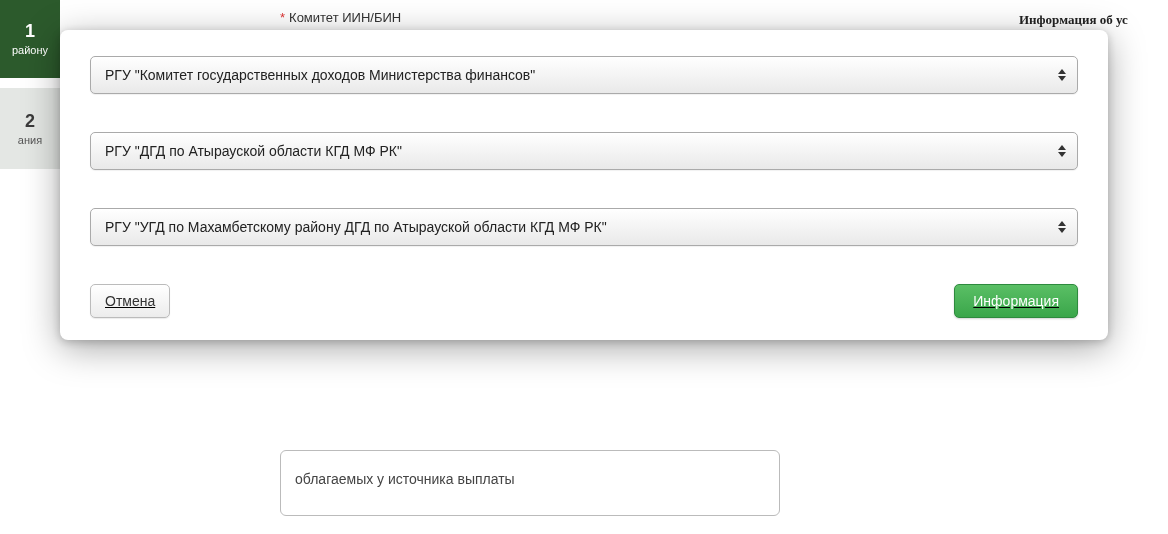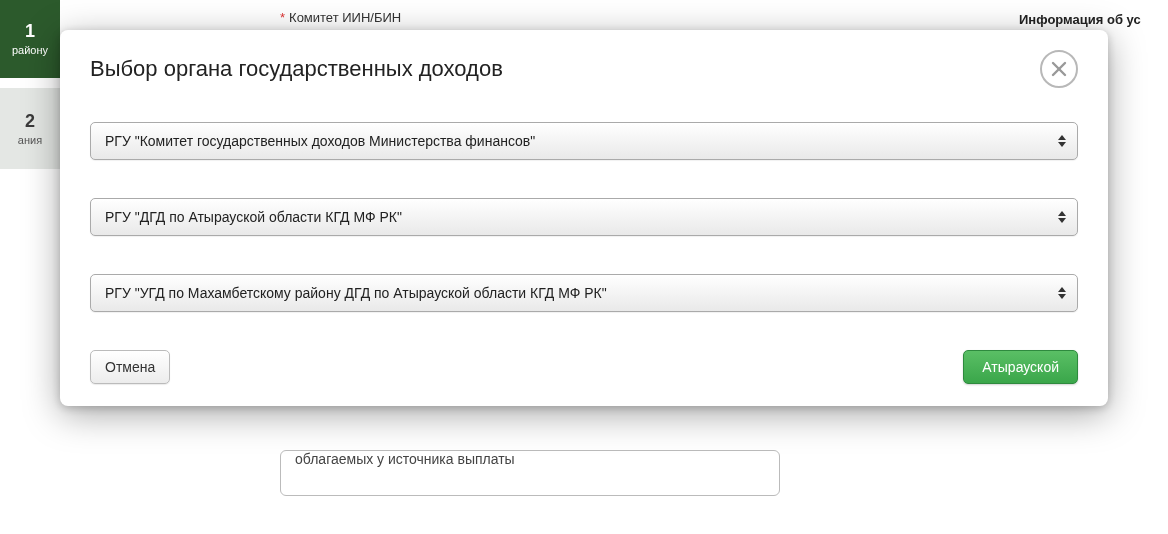--- a/index.html
+++ b/index.html
@@ -27,25 +27,25 @@
 
     .bg-form-hint {
       position: absolute; left: 280px; top: 10px; font-size: 13px; color: #333;
     }
     .bg-form-hint .req { color: #d33; margin-right: 4px; }
 
     .bg-right-panel {
       position: absolute; right: 0; top: 0; width: 155px; padding: 10px 6px;
       font-size: 13px; color: #222; line-height: 1.55;
     }
-    .bg-right-panel .hdr { font-weight: 700; margin-bottom: 22px; }
+    .bg-right-panel .hdr { font-weight: 700; margin-bottom: 22px; font-family: Liberation Serif, serif; }
 
     .bg-bottom-box {
       position: absolute; left: 280px; top: 450px; width: 500px;
-      border: 1px solid #bbb; border-radius: 6px; padding: 0 14px 28px;
+      border: 1px solid #bbb; border-radius: 6px; padding: 20px 14px 28px;
       font-size: 14px; color: #444;
     }
 
     
     .modal {
       position: absolute;
       left: 60px; right: 60px; top: 30px;
       background: #fff;
       border-radius: 8px;
       box-shadow: 0 8px 36px rgba(0,0,0,0.35), 0 2px 8px rgba(0,0,0,0.2);
@@ -86,21 +86,21 @@
       position: absolute; right: 12px; top: 50%; transform: translateY(-50%);
       display: flex; flex-direction: column; gap: 2px; pointer-events: none;
     }
     .select-arrows .tri-up, .select-arrows .tri-down {
       width: 0; height: 0; border-left: 4px solid transparent; border-right: 4px solid transparent;
     }
     .select-arrows .tri-up { border-bottom: 5px solid #333; }
     .select-arrows .tri-down { border-top: 5px solid #333; }
 
     .modal-footer {
-      display: flex; justify-content: space-between; align-items: center;
+      display: flex; justify-content: space-between; align-items: center; text-decoration: underline;
     }
     .btn-cancel {
       height: 34px; padding: 0 14px;
       border: 1px solid #bbb; border-radius: 5px;
       background: linear-gradient(#ffffff, #ececec);
       font-size: 14px; color: #333; cursor: pointer;
       box-shadow: 0 1px 1px rgba(0,0,0,0.08);
     }
     .btn-save {
       height: 34px; padding: 0 18px;
@@ -136,29 +136,20 @@
   <div>счет</div>
   <div>ести</div>
   <div>2-х р</div>
 </div>
 
 <div class="bg-bottom-box">
   <span>облагаемых у источника выплаты</span>
 </div>
 
 <div class="modal">
-  <div class="modal-header">
-    <h2 class="modal-title">Выбор органа государственных доходов</h2>
-    <button class="close-btn">
-      <svg viewBox="0 0 16 16">
-        <line x1="2" y1="2" x2="14" y2="14" stroke="#999" stroke-width="2.4" stroke-linecap="round"></line>
-        <line x1="14" y1="2" x2="2" y2="14" stroke="#999" stroke-width="2.4" stroke-linecap="round"></line>
-      </svg>
-    </button>
-  </div>
 
   <div class="select-wrap">
     <div class="fake-select">
       <span>РГУ "Комитет государственных доходов Министерства финансов"</span>
     </div>
     <div class="select-arrows">
       <span class="tri-up"></span>
         <span class="tri-down"></span>
     </div>
   </div>
@@ -178,15 +169,15 @@
       <span>РГУ "УГД по Махамбетскому району ДГД по Атырауской области КГД МФ РК"</span>
     </div>
     <div class="select-arrows">
       <span class="tri-up"></span>
         <span class="tri-down"></span>
     </div>
   </div>
 
   <div class="modal-footer">
     <button class="btn-cancel">Отмена</button>
-    <button class="btn-save">Атырауской</button>
+    <button class="btn-save">Информация</button>
   </div>
 </div>
 
 </body></html>

